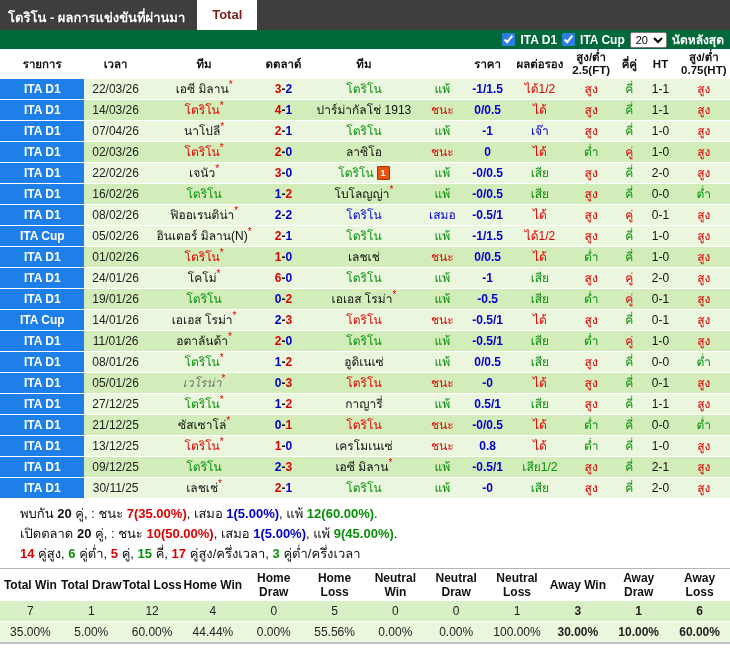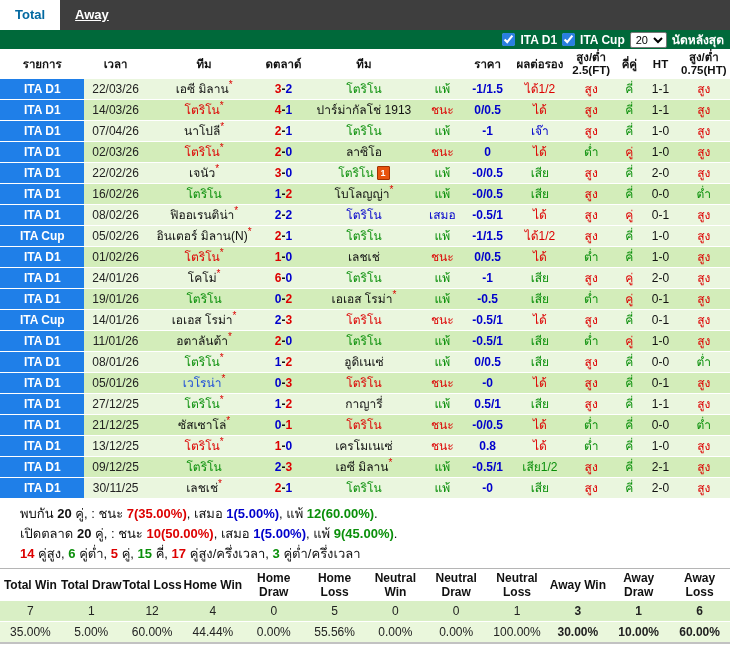--- a/index.html
+++ b/index.html
@@ -2,21 +2,21 @@
 <html><head>
 <meta charset="utf-8">
 <style>
   html,body{margin:0;padding:0;background:#e8e8e8;font-family:"Liberation Sans","DejaVu Sans",sans-serif;}
   .page{width:730px;height:649px;background:#fff;overflow:hidden;position:relative;}
 
   
   .topbar{height:30px;background:#3e3e3e;display:flex;align-items:stretch;color:#fff;}
   .title{padding:7px 12px 0 8px;font-size:13px;font-weight:bold;white-space:nowrap;}
   .tab{padding:7px 15px 0 15px;font-size:13px;font-weight:bold;cursor:pointer;}
-  .tab.active{background:#fff;color:#0369a1;}
+  .tab.active{background:#fff;color:#7f1d1d;}
   .tab.inactive{color:#fff;text-decoration:underline;}
   .topbar-right{margin-left:auto;display:flex;align-items:center;padding-right:6px;font-size:12px;font-weight:bold;gap:3px;}
 
   
   .greenbar{height:19px;background:#00693a;display:flex;align-items:center;justify-content:flex-end;color:#fff;font-size:12px;font-weight:bold;gap:5px;padding-right:6px;}
   .cbx{width:13px;height:13px;accent-color:#2a7fe0;margin:0;vertical-align:middle;}
   .cnt-select{height:16px;font-size:11px;background:#fff;border:1px solid #777;border-radius:2px;padding:0 1px;}
 
   
   table.main{width:100%;border-collapse:collapse;table-layout:fixed;}
@@ -44,22 +44,22 @@
   tr.cnt-row td{background:#d9efc5;border-bottom:1px solid #fff;}
   tr.pct-row td{background:#eaf7dc;}
   td.awaycol{color:#0000cc;font-weight:bold;}
 </style>
 </head>
 <body>
 
 <div class="page">
 
   <div class="topbar">
+    <div class="title">โตริโน - ผลการแข่งขันที่ผ่านมา</div>
     <div class="tab active">Total</div>
-    <div class="tab inactive">Away</div>
   </div>
 
   <div class="greenbar">
     <input type="checkbox" checked="" class="cbx" style="">
     <span>ITA D1</span>
     <input type="checkbox" checked="" class="cbx" style="">
     <span>ITA Cup</span>
     <select class="cnt-select"><option>20</option></select>
     <span>นัดหลังสุด</span>
   </div>
@@ -288,21 +288,21 @@
           <td class="od">0/0.5</td>
           <td style="color: rgb(10, 143, 10);">เสีย</td>
           <td style="color: rgb(221, 0, 0);">สูง</td>
           <td style="color: rgb(10, 143, 10);">คี่</td>
           <td class="ht">0-0</td>
           <td style="color: rgb(10, 143, 10);">ต่ำ</td>
         </tr>
         <tr class="rd">
           <td class="lg">ITA D1</td>
           <td class="dt">05/01/26</td>
-          <td><span class="tname" style="color: #1d4ed8;">เวโรน่า</span><span class="star">*</span></td>
+          <td><span class="tname" style="color: #737373; font-style: italic;">เวโรน่า</span><span class="star">*</span></td>
           <td class="sc"><span style="color: rgb(0, 0, 204);">0</span><span style="color: rgb(17, 17, 17);">-</span><span style="color: rgb(221, 0, 0);">3</span></td>
           <td><span class="tname" style="color: rgb(221, 0, 0);">โตริโน</span></td>
           <td style="color: rgb(221, 0, 0);">ชนะ</td>
           <td class="od">-0</td>
           <td style="color: rgb(221, 0, 0);">ได้</td>
           <td style="color: rgb(221, 0, 0);">สูง</td>
           <td style="color: rgb(10, 143, 10);">คี่</td>
           <td class="ht">0-1</td>
           <td style="color: rgb(221, 0, 0);">สูง</td>
         </tr>

